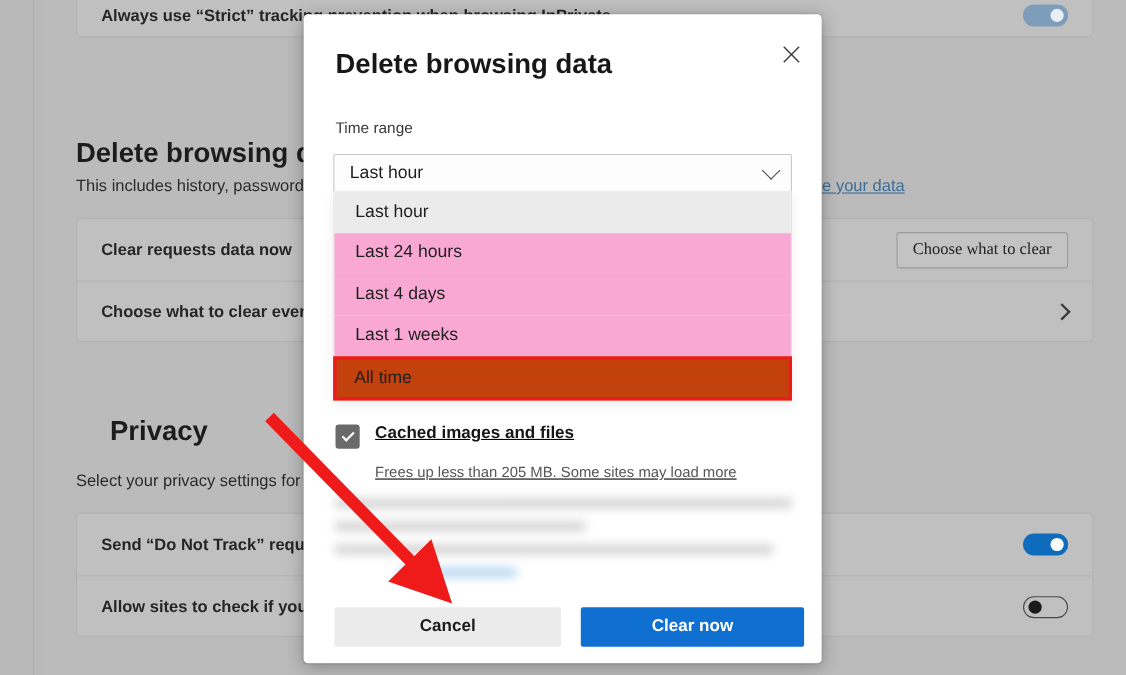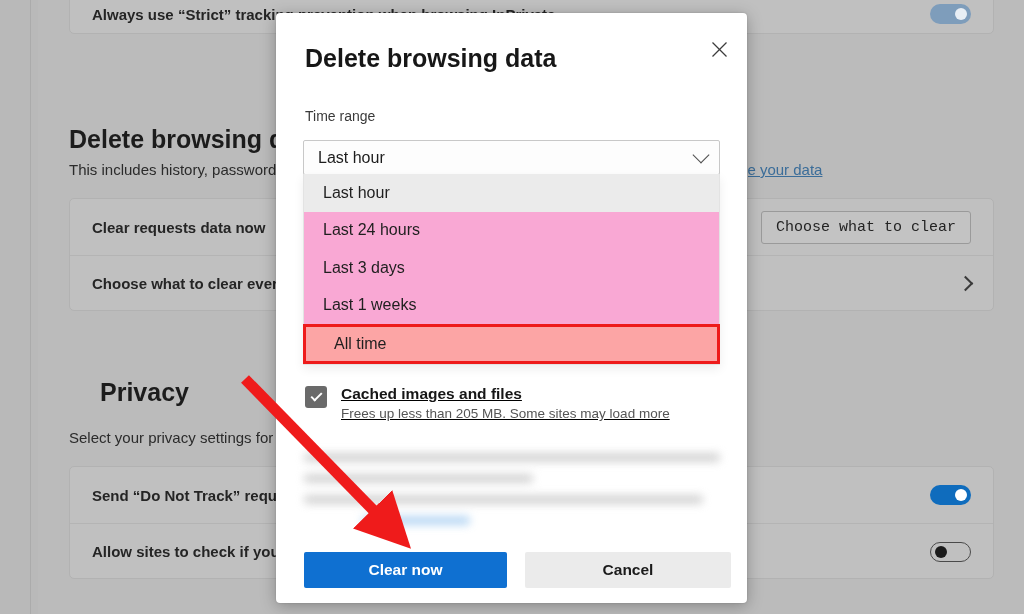--- a/index.html
+++ b/index.html
@@ -58,21 +58,21 @@
   .toggle.on .knob { right: 4px; background: #ffffff; }
   .toggle.on.muted .knob { right: 4px; background: #e8eef4; }
   .toggle.off .knob { left: 4px; background: #1b1b1b; }
 
   .ghost-btn {
     height: 33px; padding: 0 14px;
     border: 1px solid #9a9a9a; border-radius: 3px;
     background: #c3c3c3; color: #232323; font-size: 15px;
     display: flex; align-items: center; justify-content: center;
     white-space: nowrap;
-    font-family: Liberation Mono, monospace;
+    font-family: Liberation Serif, serif;
   }
   .chevron-right {
     width: 11px; height: 11px;
     border-right: 2px solid #3a3a3a; border-top: 2px solid #3a3a3a;
     transform: rotate(45deg);
   }
 
   .section-title {
     position: absolute;
     font-size: 25px; font-weight: bold; color: #1c1c1c;
@@ -135,46 +135,46 @@
   }
   .option {
     height: 37.5px;
     display: flex; align-items: center;
     padding-left: 19px;
     font-size: 16px; color: #1f1f1f;
     background: #f9a8d4;
   }
   .option.hovered { background: #ebebeb; }
   .option.highlighted {
-    background: #fca5a5;
+    background: #c2410c;
     border: 3px solid #ee1b1b;
     height: 40px;
     margin: 0 -1px;
     width: calc(100% + 2px);
-    padding-left: 28px;
+    padding-left: 16px;
   }
 
   .check-group {
     position: absolute; left: 29px; top: 372px; right: 24px;
   }
   .check-row { display: flex; align-items: flex-start; }
   .checkbox {
     width: 22px; height: 22px; flex: none;
     background: #6a6a6a; border-radius: 3px;
     display: flex; align-items: center; justify-content: center;
     margin-top: 1px;
   }
   .checkbox .tick {
     width: 11px; height: 6px;
     border-left: 2.4px solid #ffffff; border-bottom: 2.4px solid #ffffff;
     transform: rotate(-45deg) translate(1px, -1px);
   }
   .check-texts { margin-left: 14px; text-decoration: underline; }
   .check-title { font-size: 15.5px; font-weight: bold; color: #161616; }
-  .check-sub { font-size: 13.5px; color: #555555; margin-top: 3px; }
+  .check-sub { font-size: 13.5px; color: #555555; margin-top: 19px; }
 
   
   .blurred {
     position: absolute; left: 303px; top: 440px;
     left: 28px; width: 416px; height: 82px;
     filter: blur(4.2px);
     opacity: 0.72;
   }
   .blurred .bl { height: 9px; background: #c4c4c4; border-radius: 4px; margin-bottom: 12px; }
   .blurred .bl.w100 { width: 100%; }
@@ -287,21 +287,21 @@
     </div>
 
     <div class="options">
       <div class="option hovered">
         <span>Last hour</span>
       </div>
       <div class="option">
         <span>Last 24 hours</span>
       </div>
       <div class="option">
-        <span>Last 3 days</span>
+        <span>Last 4 days</span>
       </div>
       <div class="option">
         <span>Last 1 weeks</span>
       </div>
       <div class="option highlighted">
         <span>All time</span>
       </div>
     </div>
 
     <div class="check-group">
@@ -317,22 +317,22 @@
     </div>
 
     <div class="blurred">
       <div class="bl w100"></div>
       <div class="bl w55"></div>
       <div class="bl w96"></div>
       <div class="bl link"></div>
     </div>
 
     <div class="modal-actions">
+      <div class="btn btn-secondary">Cancel</div>
       <div class="btn btn-primary">Clear now</div>
-      <div class="btn btn-secondary">Cancel</div>
     </div>
 
   </div>
 
   <svg class="arrow-layer" width="1024" height="614" viewBox="0 0 1024 614">
     <defs>
       <marker id="arrowhead" markerWidth="5" markerHeight="5" refX="1.1" refY="2.5" orient="auto">
         <polygon points="0,0 5,2.5 0,5" fill="#ef1b1b"></polygon>
       </marker>
     </defs>

